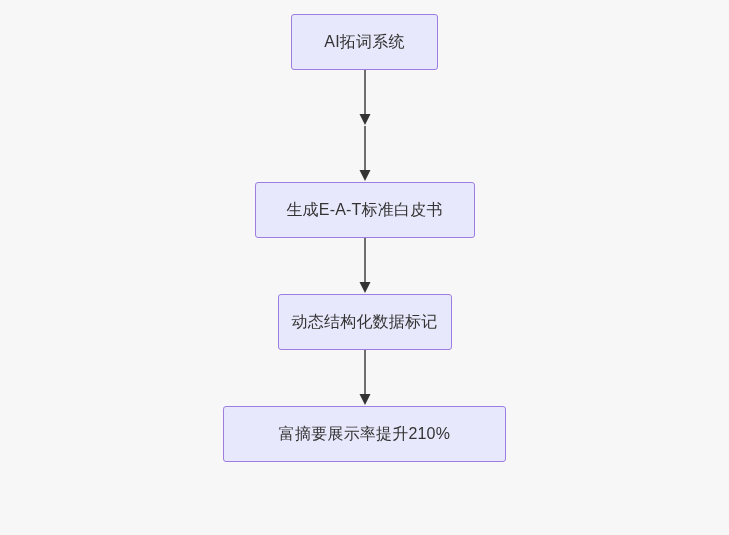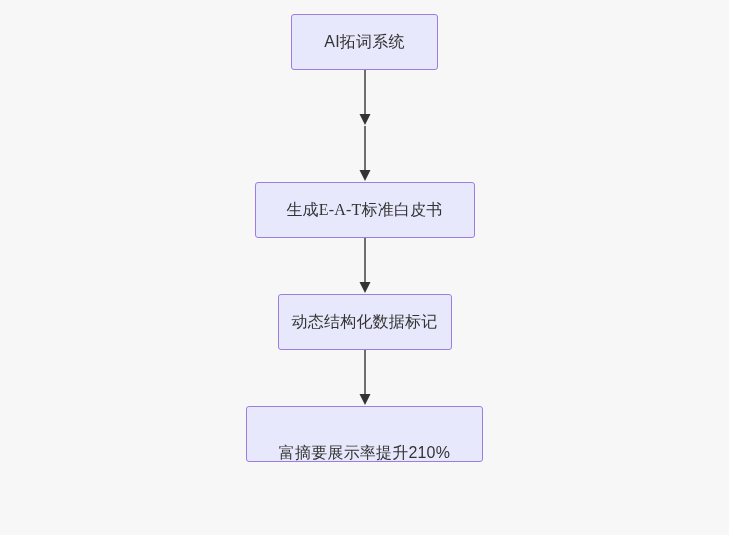--- a/index.html
+++ b/index.html
@@ -41,23 +41,23 @@
     letter-spacing: 0.2px;
     display: flex;
     align-items: center;
     justify-content: center;
     white-space: nowrap;
     height: 56px;
   }
 
   .node-1 { width: 147px; }
   .node-2 { width: 190px; }
-  .node-3 { width: 220px; font-family: Liberation Serif, serif; }
+  .node-3 { width: 220px; }
   .node-4 { width: 174px; }
-  .node-5 { width: 237px; align-items: flex-end; }
+  .node-5 { width: 283px; }
 
   .connector {
     width: 20px;
     height: 56px;
     display: block;
   }
 
   .edge-line {
     stroke: #6e6e6e;
     stroke-width: 2;

